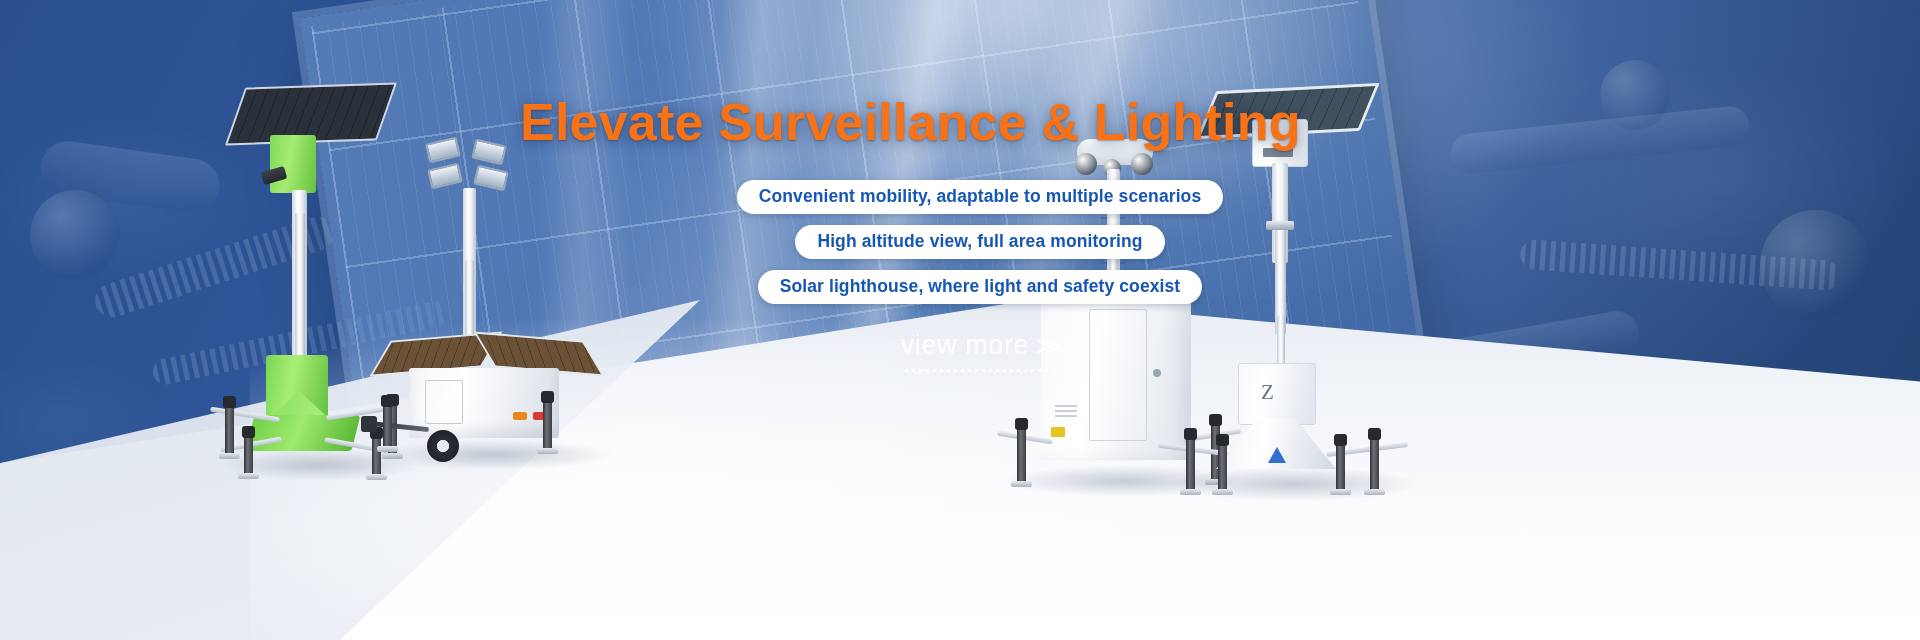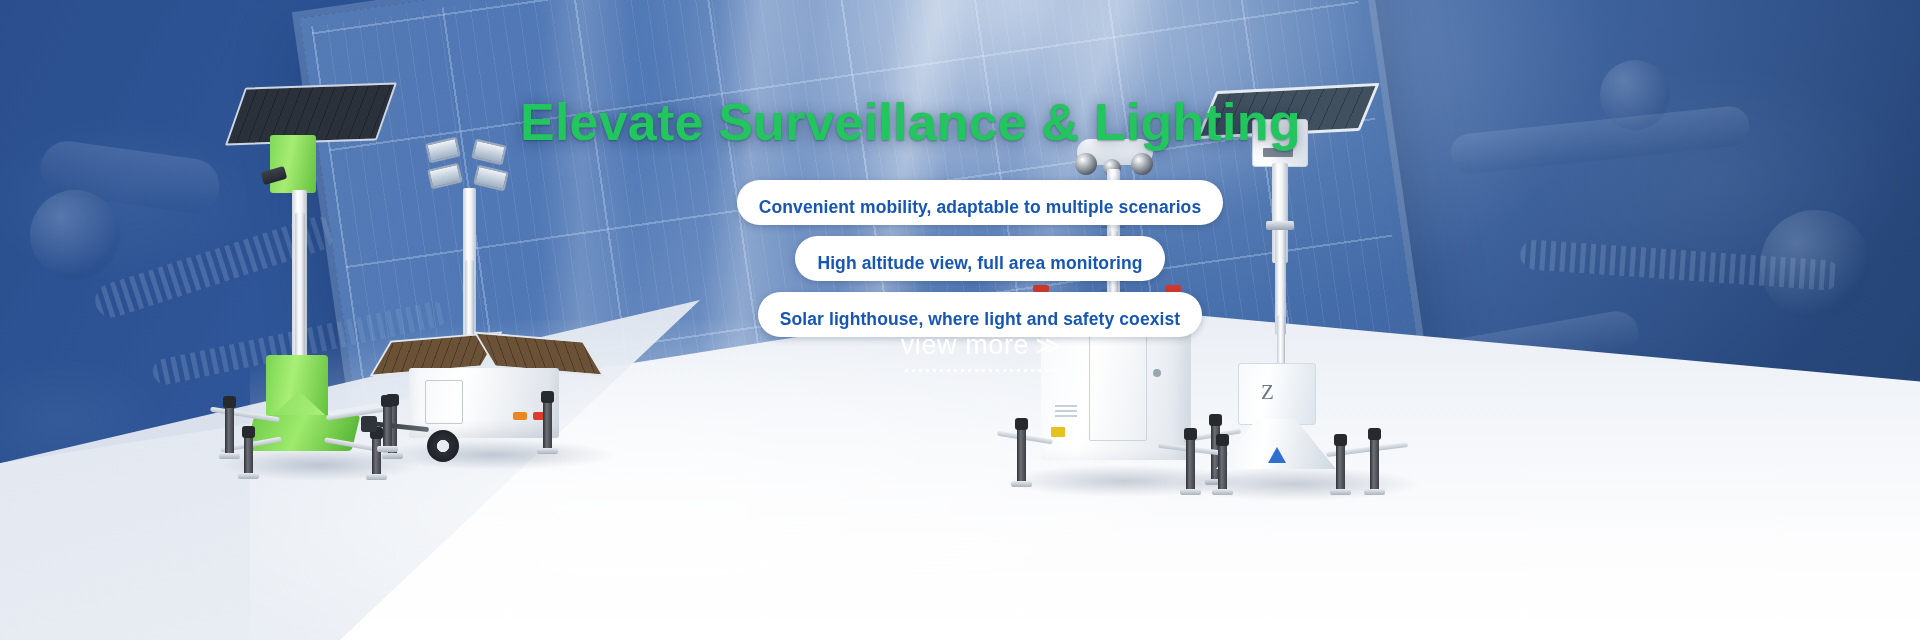--- a/index.html
+++ b/index.html
@@ -90,30 +90,30 @@
   .floor-sheen{
     position:absolute;left:250px;bottom:0;width:1000px;height:320px;
     background:radial-gradient(600px 200px at 40% 60%,rgba(255,255,255,.75),rgba(255,255,255,0));
     pointer-events:none;
   }
 
   
   .copy{position:absolute;left:0;top:0;width:1920px;height:640px;}
   .headline{
     position:absolute;left:520px;top:96px;width:920px;
-    color:#22c55e;font-size:52px;line-height:1;font-weight:bold;
+    color:#f97316;font-size:52px;line-height:1;font-weight:bold;
     letter-spacing:.2px;white-space:nowrap;
     text-shadow:0 2px 14px rgba(12,32,70,.45), 0 1px 2px rgba(12,32,70,.35);
   }
   .pills{position:absolute;left:520px;top:180px;width:920px;}
   .pill{
     display:block;margin:0 auto 11px auto;width:max-content;
     background:#ffffff;color:#1656b4;
     font-size:17.5px;font-weight:bold;letter-spacing:.1px;
-    padding:17px 22px 7px 22px;border-radius:999px;
+    padding:6px 22px 7px 22px;border-radius:999px;
     box-shadow:0 2px 7px rgba(10,30,70,.22);
     white-space:nowrap;
   }
   .viewmore{
     position:absolute;left:520px;top:330px;width:920px;
     text-align:center;color:#ffffff;
   }
   .viewmore-inner{display:inline-block;position:relative;padding-bottom:11px;}
   .vm-text{font-size:27px;letter-spacing:.6px;vertical-align:middle;}
   .vm-arrows{font-size:25px;letter-spacing:-2px;vertical-align:middle;margin-left:6px;opacity:.95;}

